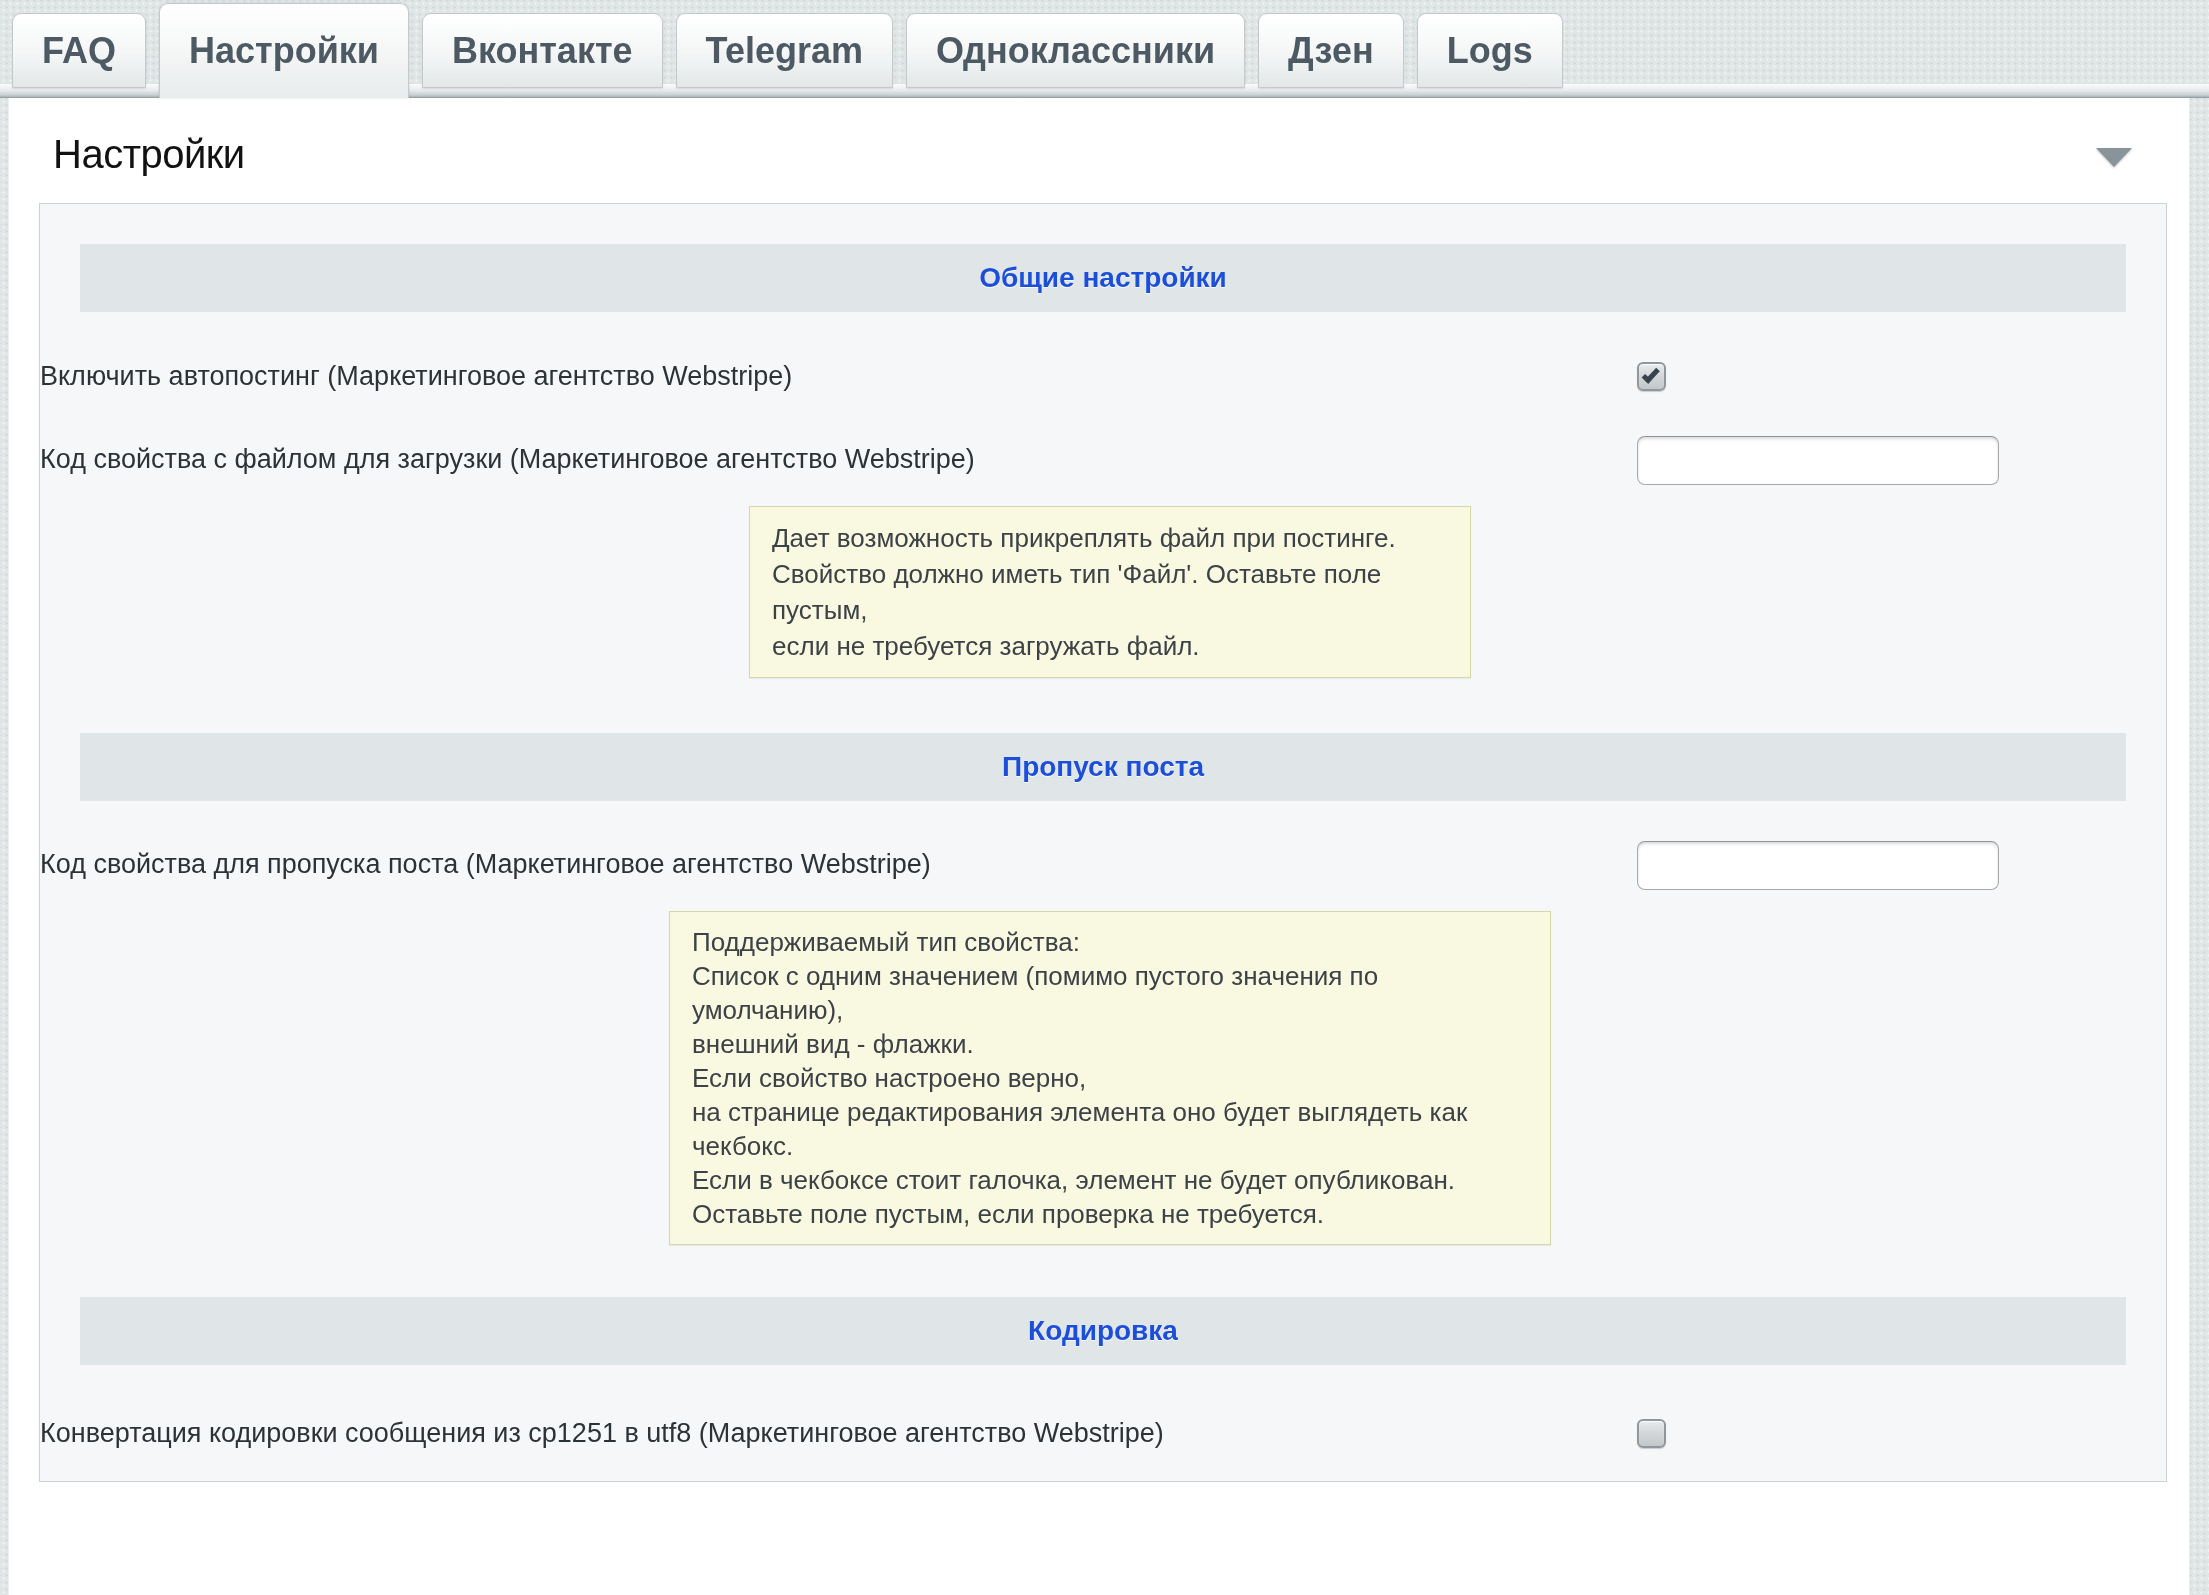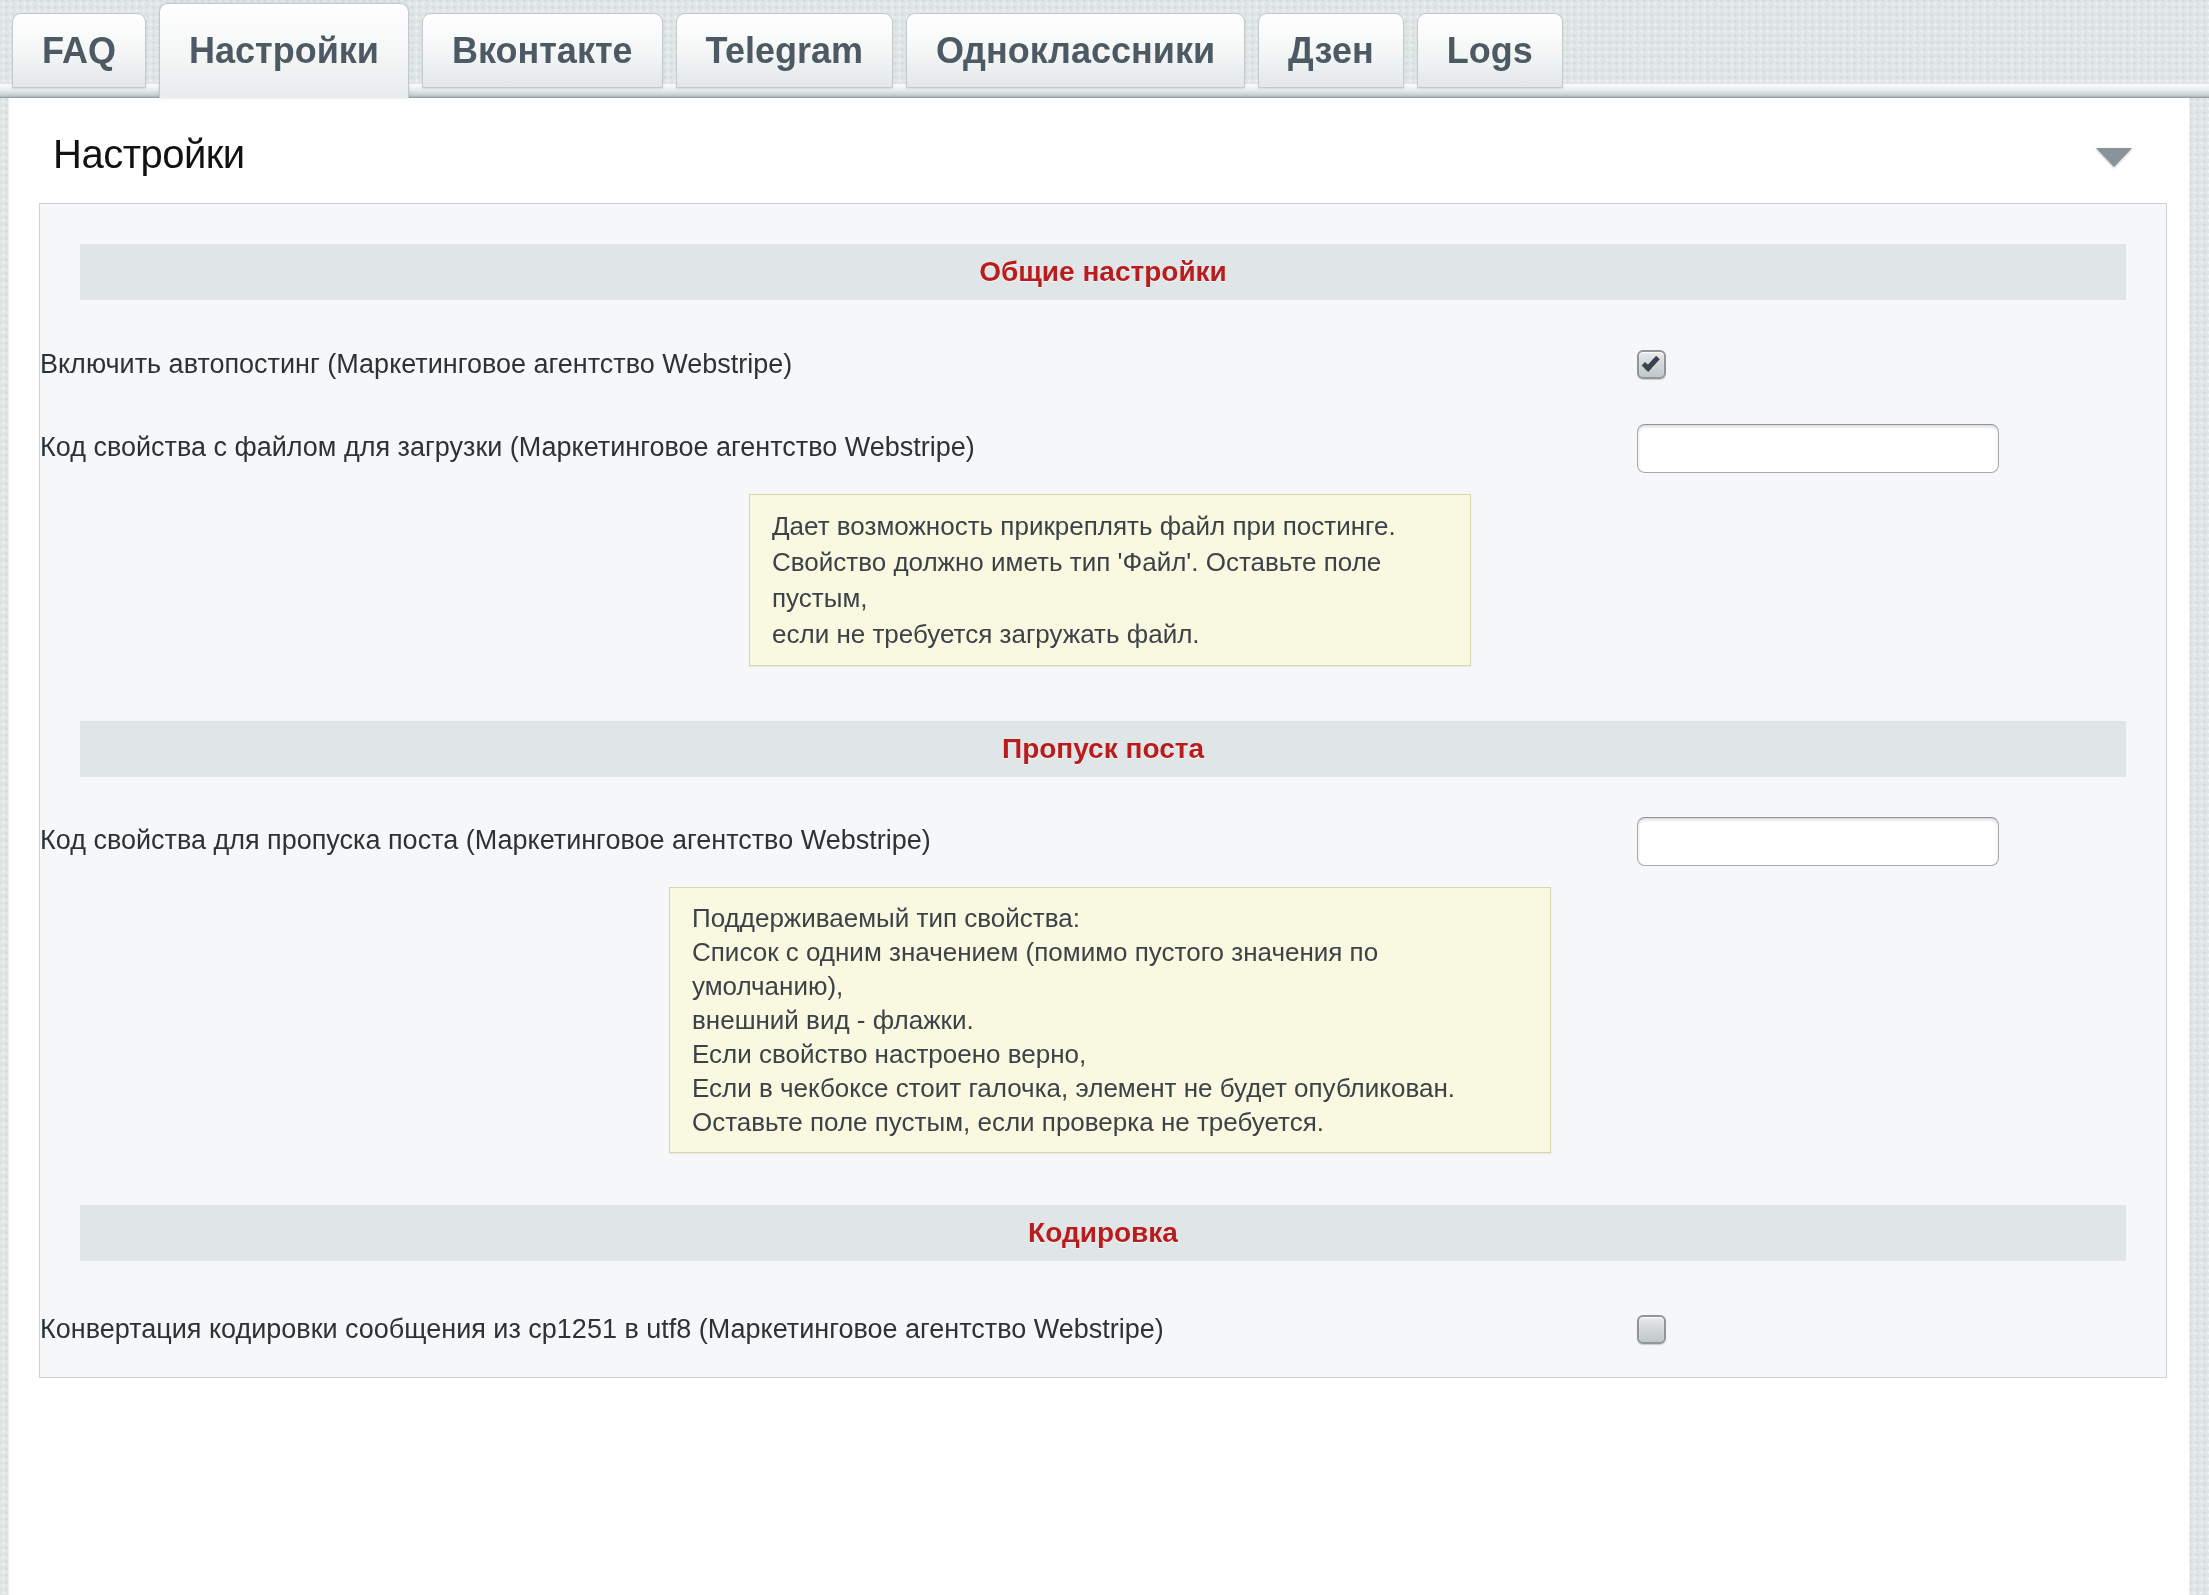--- a/index.html
+++ b/index.html
@@ -50,22 +50,22 @@
   .collapse-tri { width:0; height:0; border-left:18px solid transparent;
     border-right:18px solid transparent; border-top:19px solid #89939a;
     filter:drop-shadow(0 1px 1px rgba(0,0,0,.25)); }
 
   
   .panel {
     margin:0 22px 0 30px; background:#f5f7f8;
     border:1px solid #ccd3d7; padding:40px 0 30px 0;
   }
   .section-band {
-    margin:0 40px; height:56px; display:flex; align-items:center; justify-content:center;
-    background:#e0e6e8; font-size:28px; font-weight:bold; color:#b91c1c;
+    margin:0 40px; height:68px; display:flex; align-items:center; justify-content:center;
+    background:#e0e6e8; font-size:28px; font-weight:bold; color:#1d4ed8;
     text-shadow:0 1px 0 rgba(255,255,255,.8);
   }
   .row { display:flex; align-items:center; }
   .row .lbl { width:1575px; font-size:27px; color:#2d3237; line-height:1.25; }
   .row .ctl { margin-left:22px; display:flex; align-items:center; }
 
   .mt48 { margin-top:48px; } .mt50 { margin-top:50px; } .mt42 { margin-top:42px; }
   .mt55 { margin-top:55px; } .mt40 { margin-top:40px; } .mt52 { margin-top:52px; }
 
   
@@ -156,20 +156,21 @@
       <div class="ctl">
         <input type="text" class="txt" value="" style="">
       </div>
     </div>
 
     <div class="note note2 mt48">
       <div>Поддерживаемый тип свойства:</div>
       <div>Список с одним значением (помимо пустого значения по умолчанию),</div>
       <div>внешний вид - флажки.</div>
       <div>Если свойство настроено верно,</div>
+      <div>на странице редактирования элемента оно будет выглядеть как чекбокс.</div>
       <div>Если в чекбоксе стоит галочка, элемент не будет опубликован.</div>
       <div>Оставьте поле пустым, если проверка не требуется.</div>
     </div>
 
     <div class="section-band mt52">Кодировка</div>
 
     <div class="row mt52">
       <div class="lbl">Конвертация кодировки сообщения из cp1251 в utf8 (Маркетинговое агентство Webstripe)</div>
       <div class="ctl">
         <div class="cb" data-checked="false">

